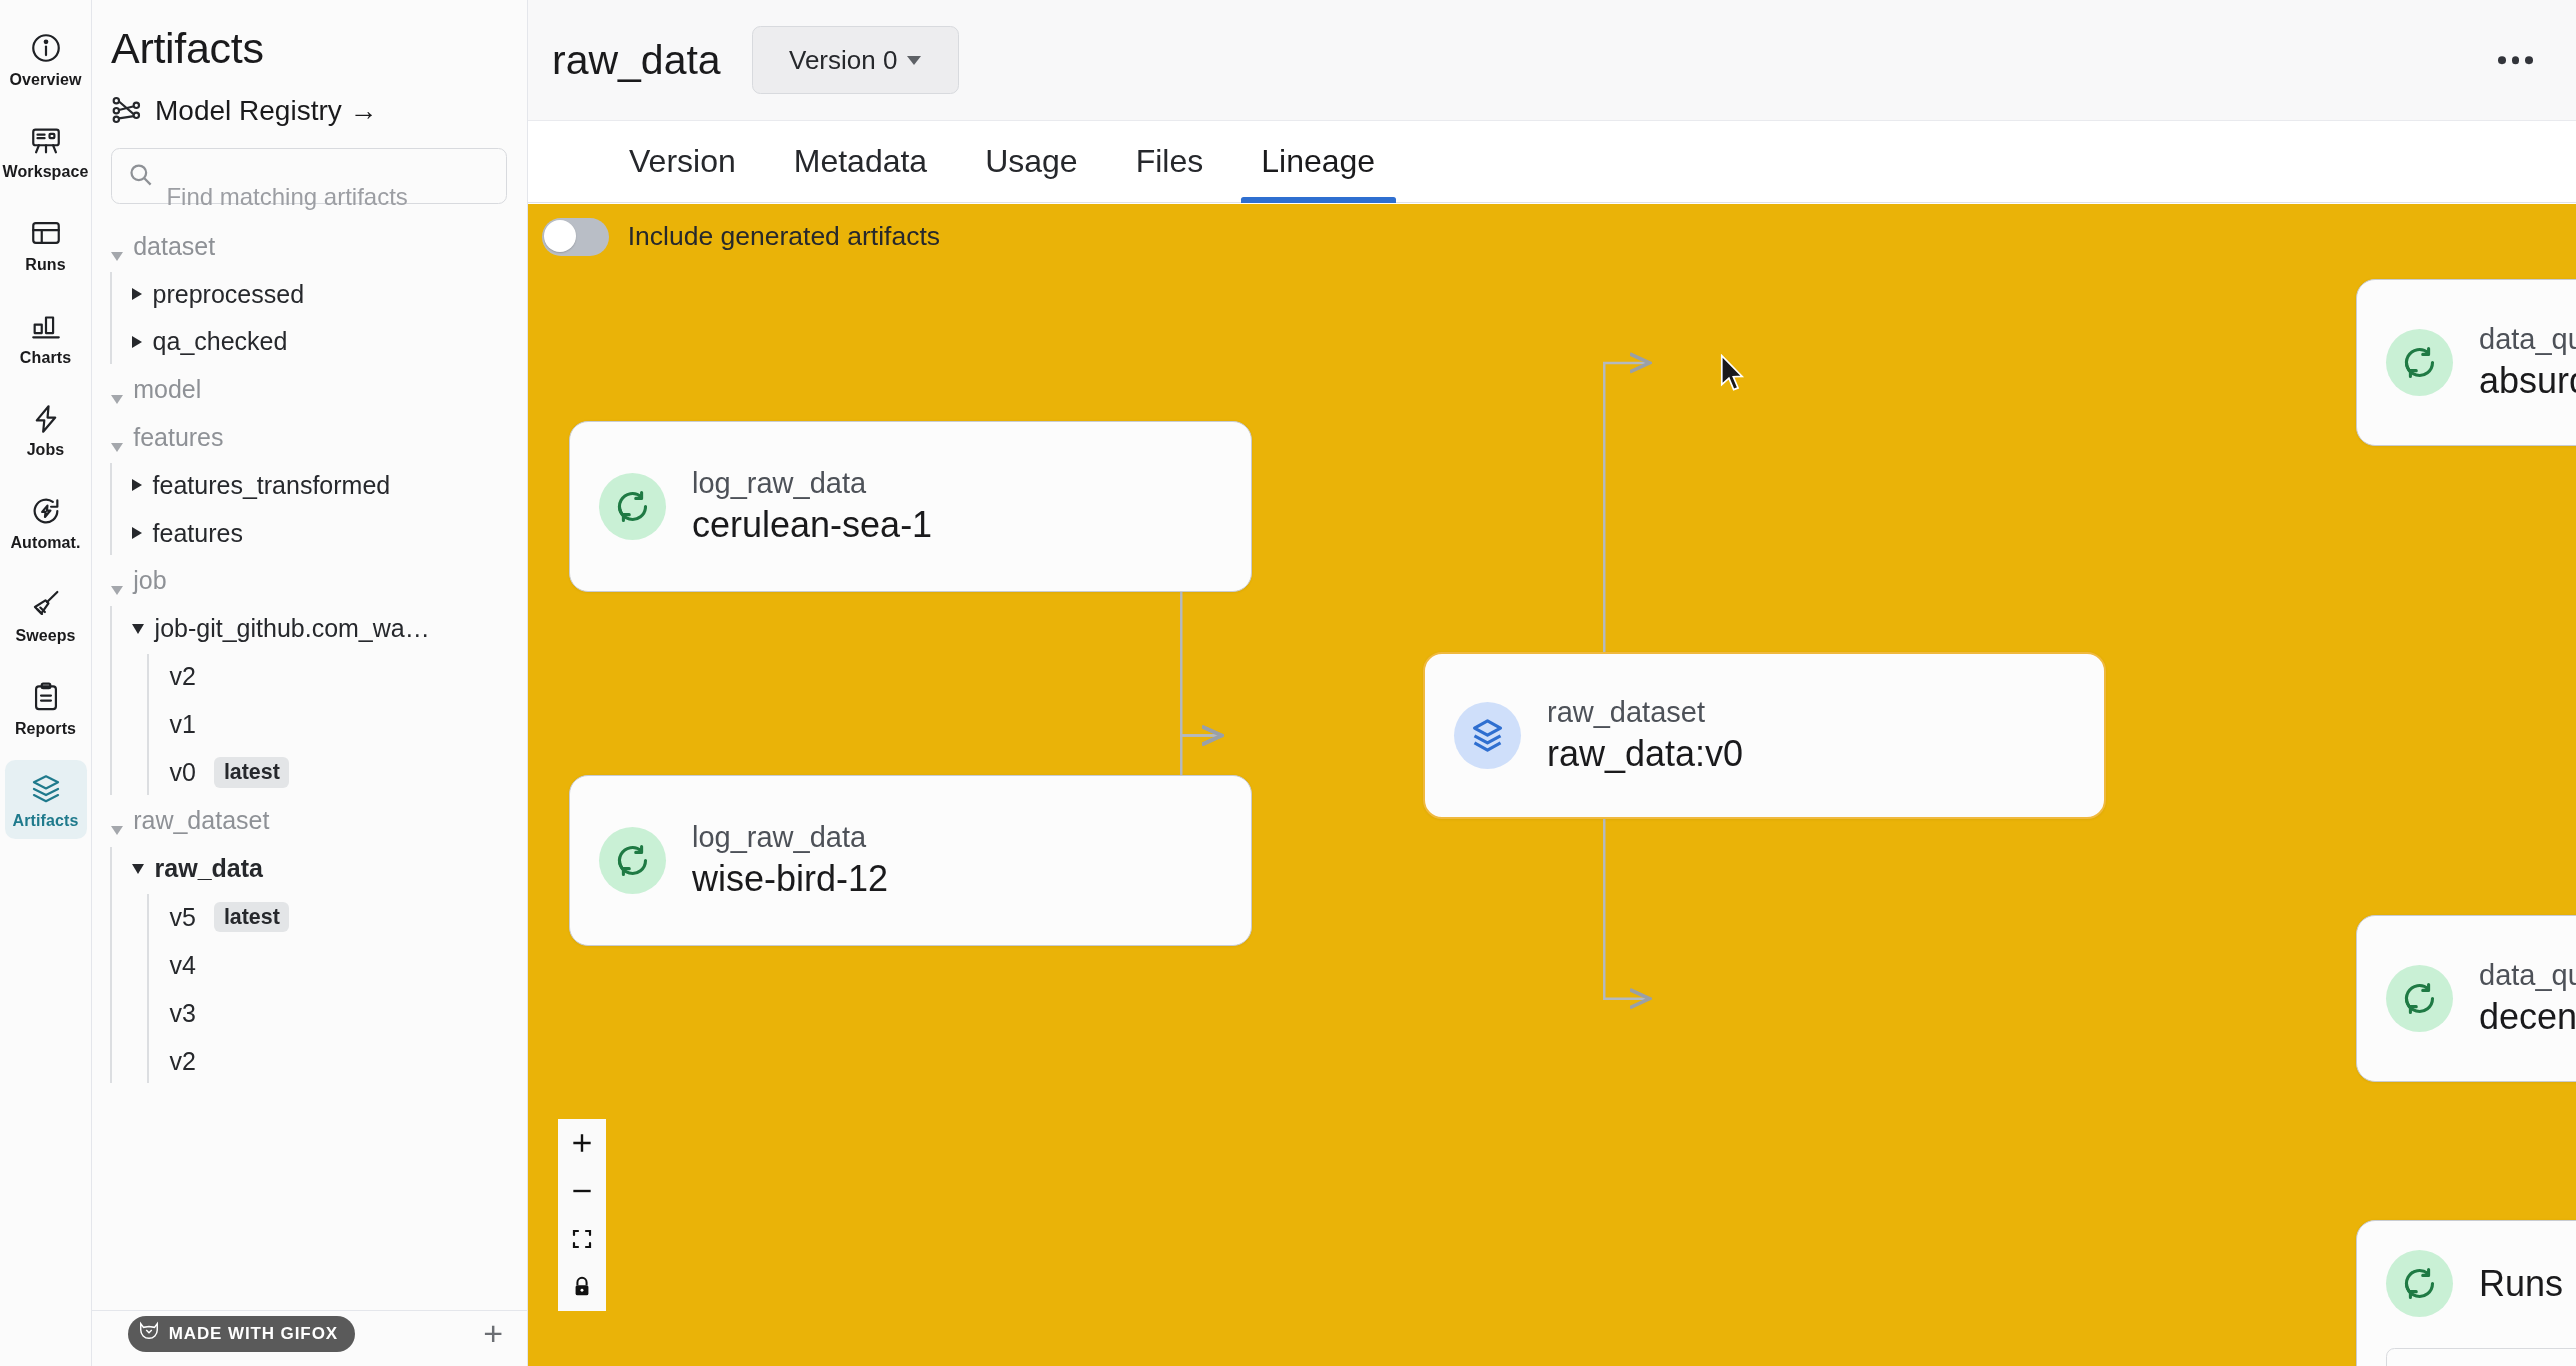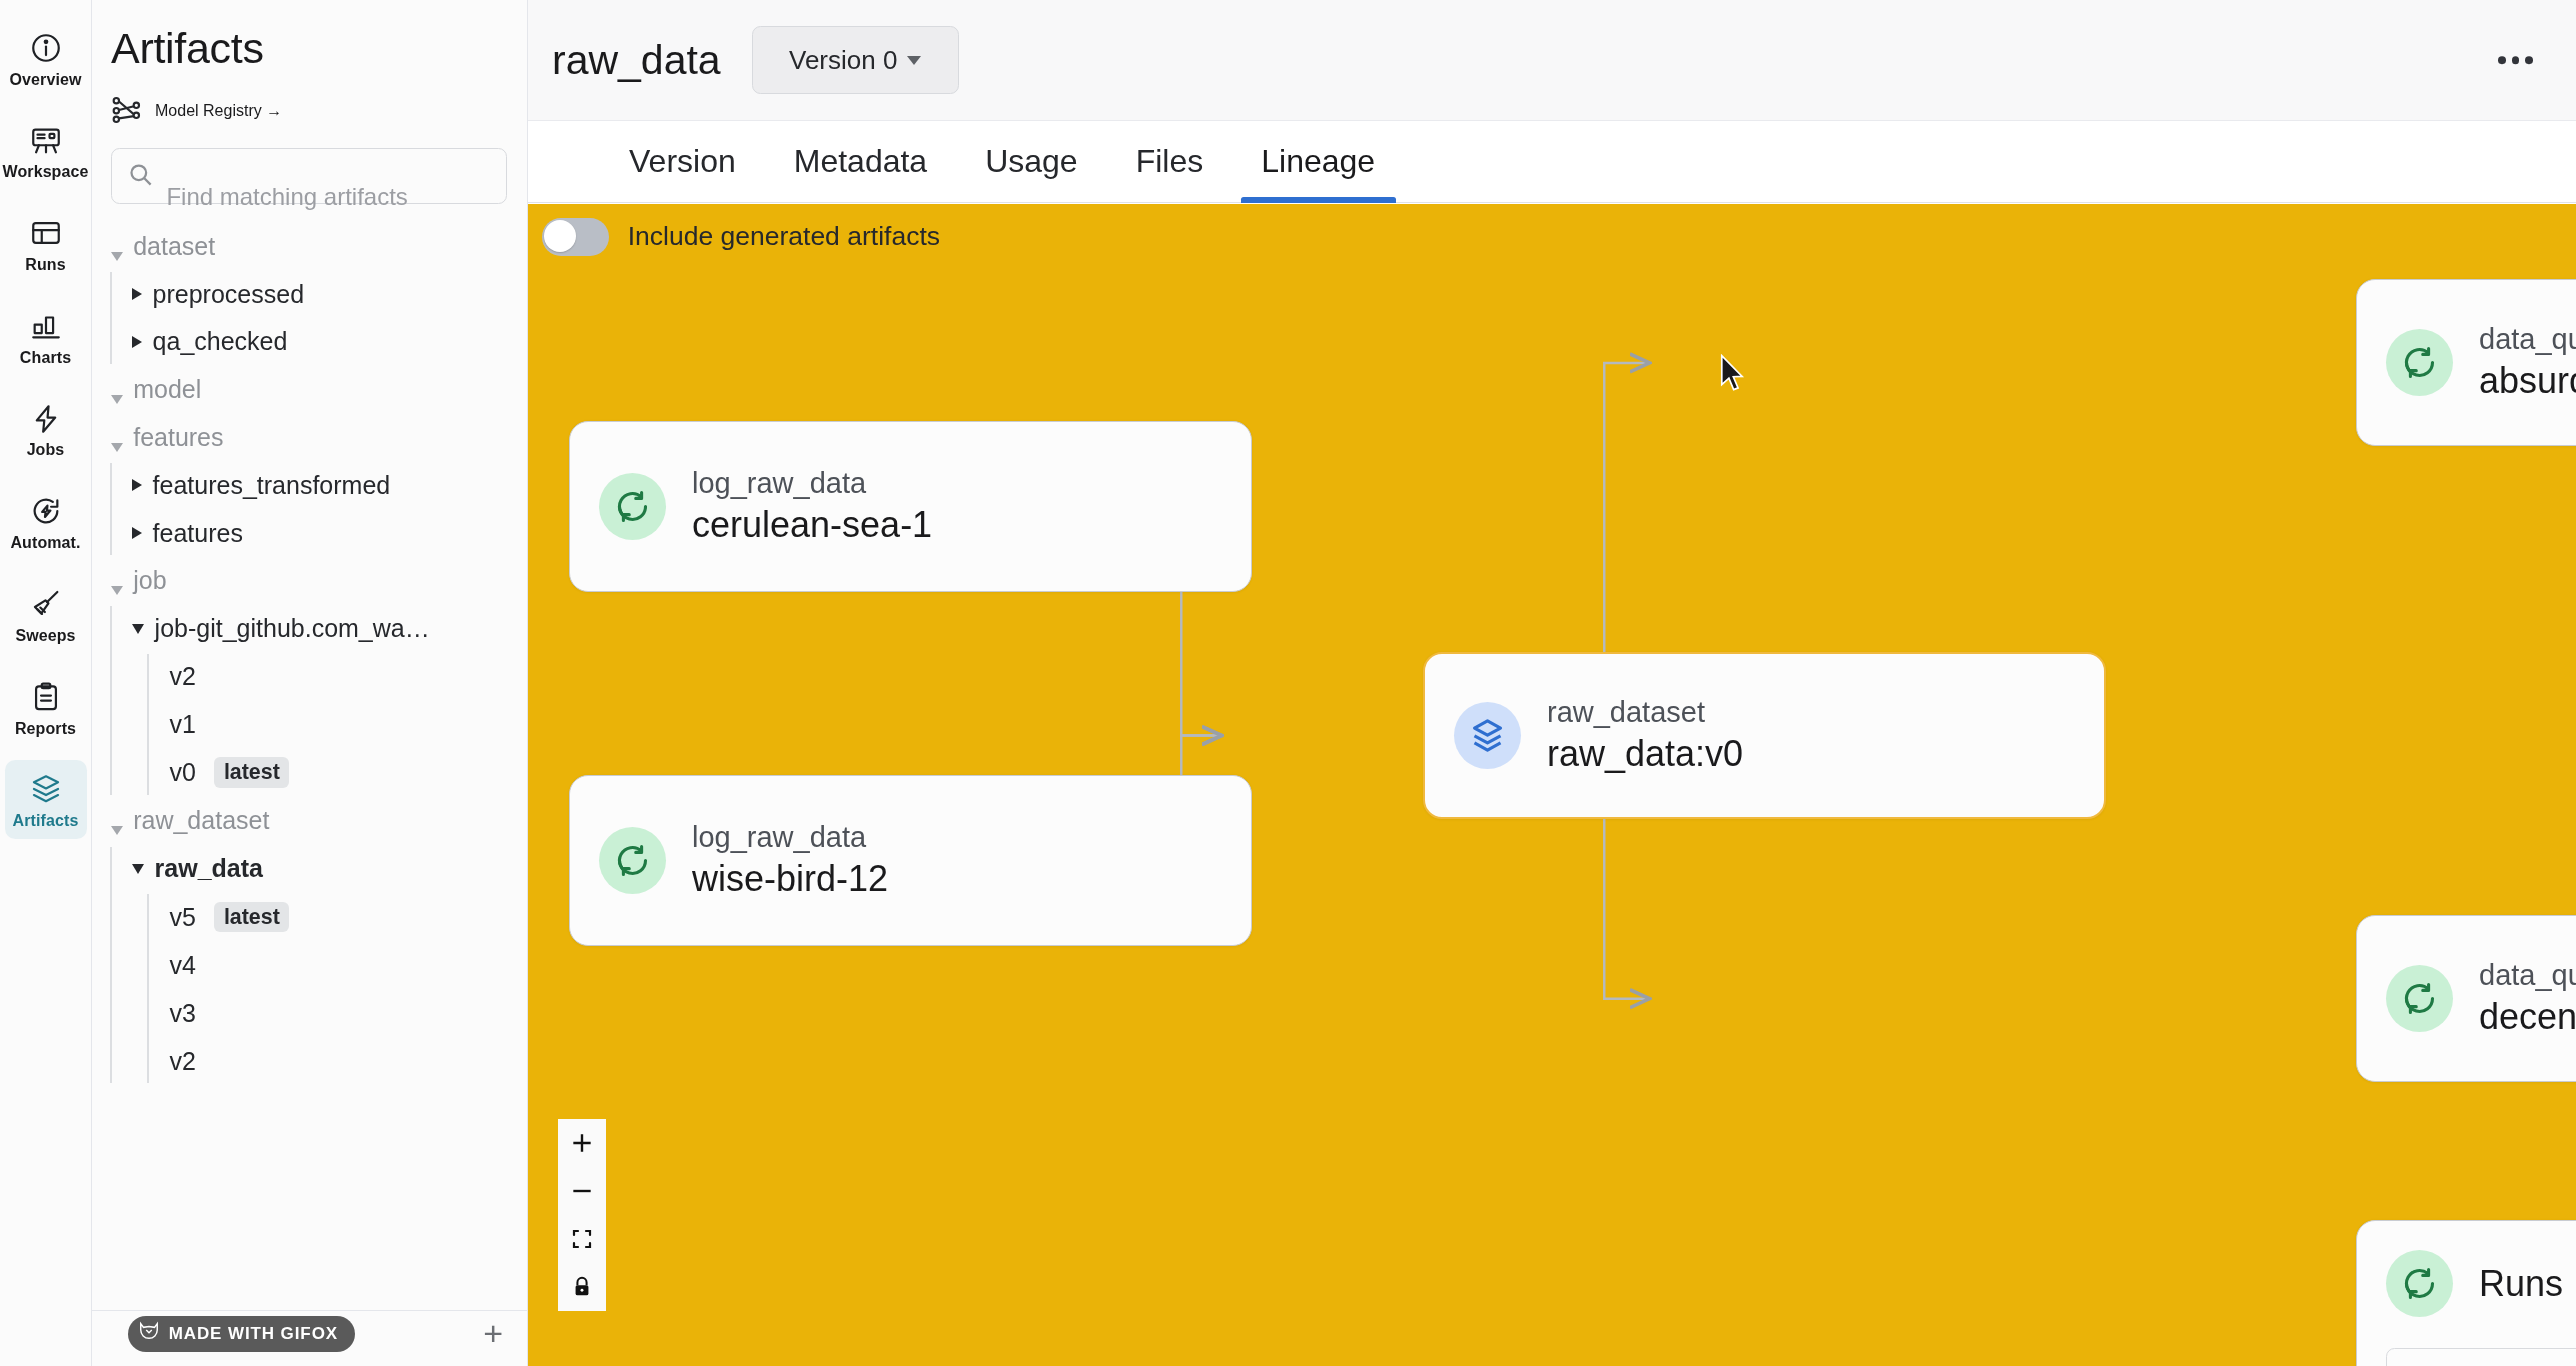--- a/index.html
+++ b/index.html
@@ -49,21 +49,21 @@
   }
   .art-title {
     font-size: 43px; font-weight: 400; color: #1a1a1c;
     padding: 24px 0 0 19px; letter-spacing: -0.3px;
   }
   .art-registry {
     display: flex; align-items: center; gap: 12px;
     padding: 20.5px 0 0 19px;
     cursor: pointer;
   }
-  .art-registry-text { font-size: 16px; color: #1a1a1c; }
+  .art-registry-text { font-size: 28px; color: #1a1a1c; }
   .art-search {
     margin: 19px 20.5px 0 19px;
     height: 56px;
     border: 0.9px solid #d8dade;
     border-radius: 8.5px;
     background: #fbfbfb;
     display: flex; align-items: center; gap: 12px;
     padding: 0 15.4px;
   }
   .art-search input {

